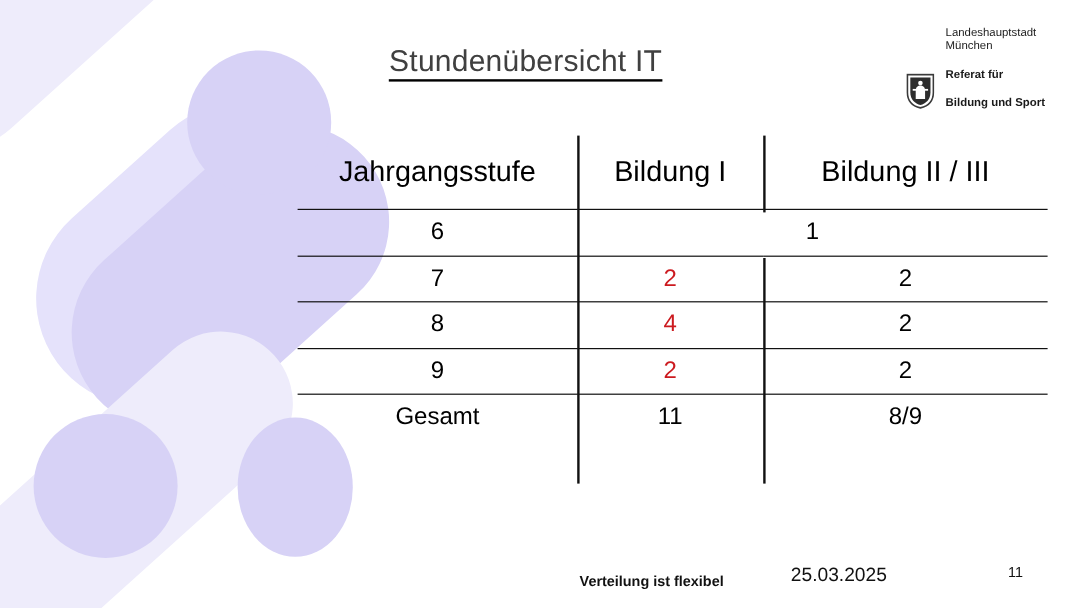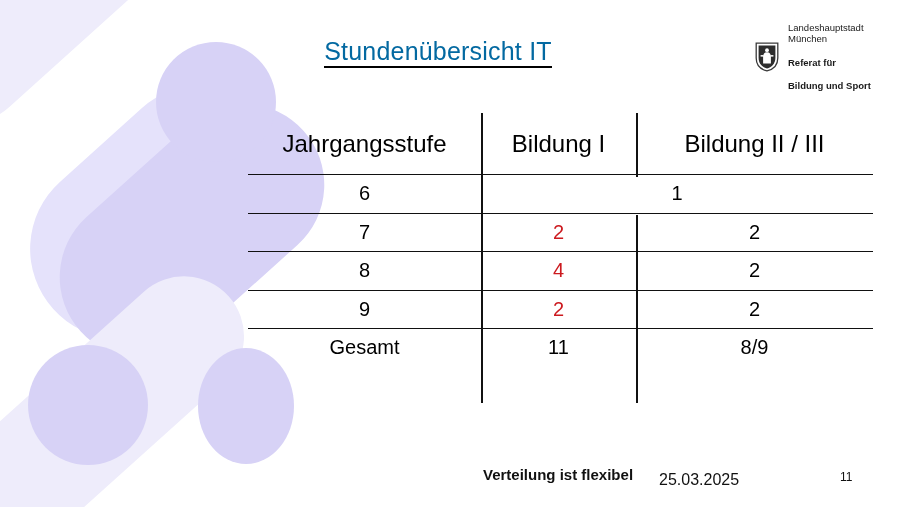--- a/index.html
+++ b/index.html
@@ -95,34 +95,34 @@
   
   #title {
     position: absolute;
     left: 0;
     top: 36px;
     width: 876px;
     text-align: center;
     font-size: 25px;
     line-height: 30px;
     letter-spacing: 0.2px;
-    color: #0369a1;
+    color: #404040;
   }
   #title .title-text {
     border-bottom: 2px solid #000;
     padding-bottom: 1px;
   }
 
   
   #logo {
     position: absolute;
     left: 755px;
     top: 22px;
     display: flex;
-    align-items: center;
+    align-items: flex-end;
     gap: 9px;
   }
   #crest {
     width: 24px;
     height: 30px;
     flex: 0 0 auto;
   }
   #logo-text {
     font-size: 9.5px;
     line-height: 11.3px;
@@ -169,22 +169,22 @@
   #vline-1 { left: 233px; top: 0px;  height: 290px; }
   #vline-2a { left: 388px; top: 0px;  height: 64px; }
   #vline-2b { left: 388px; top: 102px; height: 188px; }
 
   .red { color: #cc1a1f; }
 
   
   #footer-note {
     position: absolute;
     left: 483px;
-    top: 466px;
-    font-size: 15px;
+    top: 477px;
+    font-size: 12px;
     font-weight: bold;
     color: #111;
   }
   #footer-date {
     position: absolute;
     left: 659px;
     top: 471px;
     font-size: 16px;
     color: #111;
   }

